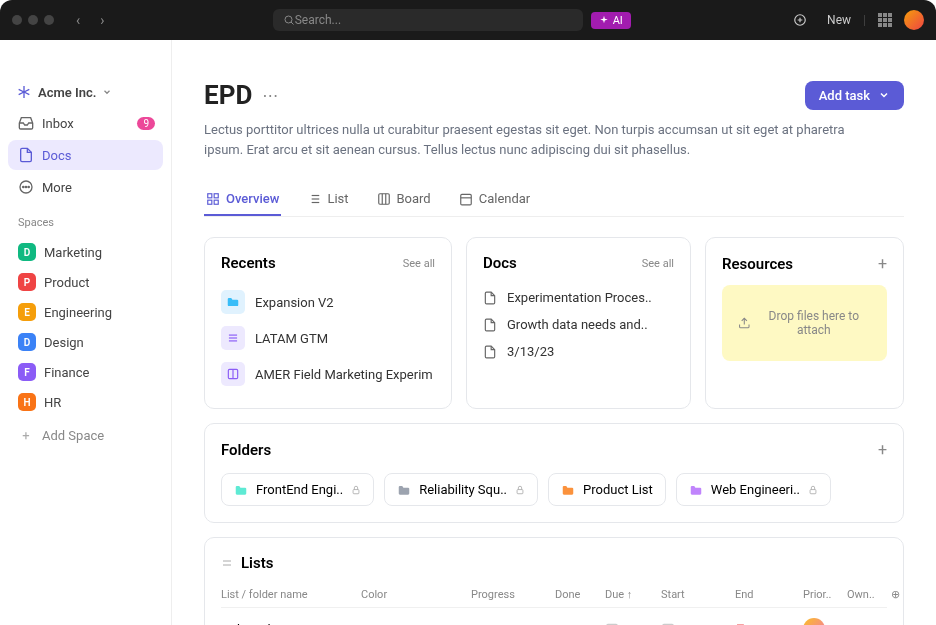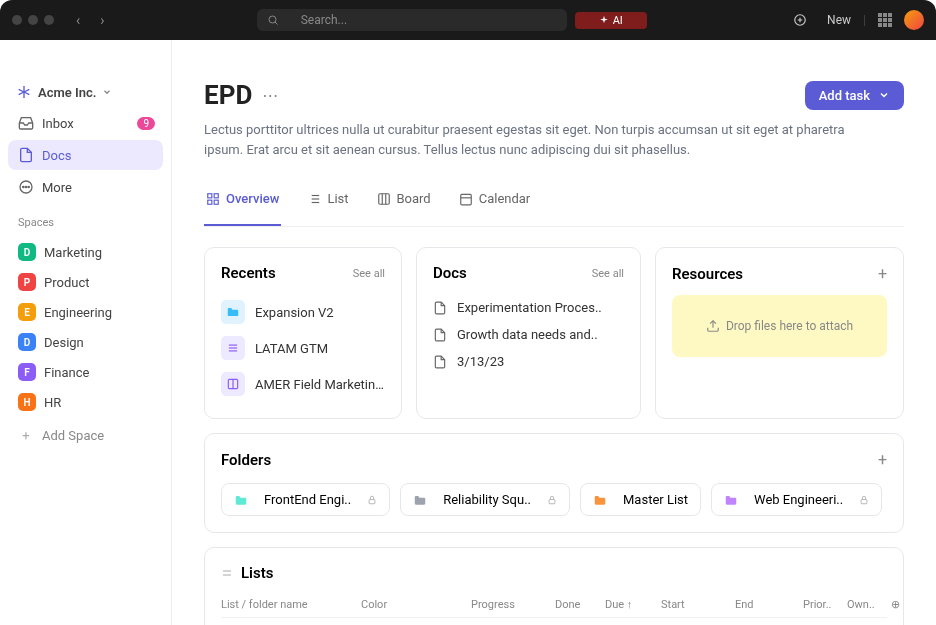--- a/index.html
+++ b/index.html
@@ -2,22 +2,22 @@
 <html><head>
 <meta charset="utf-8">
 <style>
 * { margin: 0; padding: 0; box-sizing: border-box; font-family: -apple-system, BlinkMacSystemFont, "Segoe UI", Roboto, sans-serif; }
 body { width: 936px; height: 625px; overflow: hidden; background: #fff; border-radius: 12px; }
 .topbar { height: 40px; background: #1a1a1a; display: flex; align-items: center; padding: 0 12px; color: #ccc; gap: 8px; }
 .traffic { display: flex; gap: 6px; margin-right: 8px; }
 .traffic span { width: 10px; height: 10px; border-radius: 50%; background: #444; }
 .nav-chev { color: #888; font-size: 14px; padding: 2px 6px; cursor: pointer; }
 .search-wrap { flex:1; display:flex; justify-content:center; align-items:center; gap:8px; }
-.search-box { width: 310px; background: #2a2a2a; border-radius: 6px; padding: 4px 10px; display: flex; align-items: center; gap: 22px; color: #888; font-size: 12px; }
-.ai-badge { background: #7f1d1d; color: #fff; padding: 2px 24px; border-radius: 4px; font-size: 11px; display:flex; align-items:center; gap:4px;}
+.search-box { width: 310px; background: #2a2a2a; border-radius: 6px; padding: 4px 10px; display: flex; align-items: center; gap: 0; color: #888; font-size: 12px; }
+.ai-badge { background: #a21caf; color: #fff; padding: 2px 8px; border-radius: 4px; font-size: 11px; display:flex; align-items:center; gap:4px;}
 .top-right { display:flex; align-items:center; gap:12px; color:#ccc; font-size:12px;}
 .top-new { display:flex; align-items:center; gap:20px; cursor:pointer;}
 .top-apps { width:14px; height:14px; display:grid; grid-template-columns:repeat(3,1fr); gap:1px; cursor:pointer;}
 .top-apps span{background:#888;}
 .avatar-top { width:20px; height:20px; border-radius:50%; background:linear-gradient(135deg,#f59e0b,#ef4444); cursor:pointer;}
 
 .app-body { display:flex; height:585px; }
 .sidebar { width:172px; border-right:1px solid #eee; padding: 10px 8px; display:flex; flex-direction:column; gap:2px; font-size:13px; color:#444;}
 .org { display:flex; align-items:center; gap:6px; padding:6px 8px; font-weight:600; cursor:pointer;margin-top:28px;}
 .org-logo { width:16px; height:16px; }
@@ -32,39 +32,39 @@
 .add-space{color:#888; display:flex; align-items:center; gap:8px; padding:8px 10px; cursor:pointer;}
 
 .main { flex:1; padding:20px 32px; overflow-y:auto;}
 .page-head{display:flex; align-items:center; justify-content:space-between;margin-top:20px;}
 .title-wrap{display:flex; align-items:center; gap:10px;}
 .page-title{font-size:26px; font-weight:700; color:#222;}
 .more-dots{color:#888; cursor:pointer;}
 .add-task-btn{background:#5b5bd6; color:#fff; padding:7px 14px; border-radius:8px; display:flex; align-items:center; gap:8px; font-size:13px; font-weight:500; cursor:pointer;}
 .desc{color:#6b7280; font-size:13px; margin-top:10px; line-height:1.5; max-width:680px;}
 .tabs{display:flex; gap:24px; margin-top:24px; border-bottom:1px solid #eee;}
-.tab{display:flex; align-items:center; gap:6px; padding:8px 2px 18px; font-size:13px; color:#666; cursor:pointer; border-bottom:2px solid transparent;}
+.tab{display:flex; align-items:center; gap:6px; padding:8px 2px 8px; font-size:13px; color:#666; cursor:pointer; border-bottom:2px solid transparent;}
 .tab.active{color:#5b5bd6; border-bottom-color:#5b5bd6; font-weight:500;}
 .tab-icon{width:14px;height:14px;}
 
 .cards-row{display:flex; gap:14px; margin-top:20px;}
 .card{border:1px solid #e5e7eb; border-radius:10px; padding:16px; background:#fff;}
 .card-head{display:flex; justify-content:space-between; align-items:center; margin-bottom:12px;}
 .card-title{font-weight:600; font-size:15px;}
 .see-all{color:#888; font-size:11px; cursor:pointer;}
 .doc-item{display:flex; align-items:center; gap:10px; padding:6px 0; font-size:13px; color:#333; cursor:pointer; white-space:nowrap; overflow:hidden; text-overflow:ellipsis;}
 .doc-icon-wrap{width:24px;height:24px; border-radius:5px; display:flex; align-items:center; justify-content:center; flex-shrink:0;}
 .drop-zone{background:#fef9c3; border-radius:8px; padding:24px 16px; text-align:center; color:#888; font-size:12px; display:flex; align-items:center; justify-content:center; gap:6px; cursor:pointer;}
 .card.resources{flex:1;}
 .plus-icon{color:#888; cursor:pointer; font-size:16px;}
 
 .folders{border:1px solid #e5e7eb; border-radius:10px; padding:16px; margin-top:14px;}
 .folders-head{display:flex; justify-content:space-between; align-items:center; margin-bottom:14px;}
 .folder-chips{display:flex; gap:10px;}
-.folder-chip{border:1px solid #e5e7eb; border-radius:8px; padding:8px 12px; display:flex; align-items:center; gap:16px; font-size:13px; cursor:pointer;}
+.folder-chip{border:1px solid #e5e7eb; border-radius:8px; padding:8px 12px; display:flex; align-items:center; gap:8px; font-size:13px; cursor:pointer;}
 
 .lists{border:1px solid #e5e7eb; border-radius:10px; padding:16px 16px 4px; margin-top:14px;}
 .lists-head{display:flex; align-items:center; gap:8px; margin-bottom:10px;}
 .col-headers{display:grid; grid-template-columns:140px 110px 84px 50px 56px 74px 68px 44px 44px 28px; font-size:11px; color:#888; padding:6px 0; align-items:center;}
 .list-row{display:grid; grid-template-columns:140px 110px 84px 50px 56px 74px 68px 44px 44px 28px; align-items:center; padding:10px 0; border-top:1px solid #f0f0f0; font-size:13px;}
 .col-name{white-space:nowrap; overflow:hidden; text-overflow:ellipsis; padding-right:8px;}
 .color-tag{padding:4px 10px; border-radius:6px; font-size:12px; text-align:center;}
 .prog-wrap{display:flex; align-items:center; gap:18px;font-style:italic;}
 .prog-bar{width:36px; height:5px; background:#eee; border-radius:3px; position:relative;}
 .prog-fill{height:100%; background:#5b5bd6; border-radius:3px;}
@@ -255,21 +255,21 @@
       <div class="tab">
         <svg class="tab-icon" viewBox="0 0 24 24" fill="none" stroke="currentColor" stroke-width="2">
             <rect x="3" y="4" width="18" height="18" rx="2"></rect>
             <line x1="3" y1="10" x2="21" y2="10"></line>
           </svg>
         <span>Calendar</span>
       </div>
     </div>
 
     <div class="cards-row">
-      <div class="card" style="width:198px;">
+      <div class="card" style="width:248px;">
         <div class="card-head">
           <span class="card-title">Recents</span>
           <span class="see-all">See all</span>
         </div>
         <div class="doc-item">
             <span class="doc-icon-wrap" style="background:#e0f2fe">
               <svg width="14" height="14" viewBox="0 0 24 24" fill="#38bdf8">
                 <path d="M3 7a2 2 0 012-2h4l2 3h8a2 2 0 012 2v7a2 2 0 01-2 2H5a2 2 0 01-2-2z"></path>
               </svg>
             </span>
@@ -363,21 +363,21 @@
             <span>Reliability Squ..</span>
             <svg width="10" height="10" viewBox="0 0 24 24" fill="none" stroke="#aaa" stroke-width="2">
               <rect x="5" y="11" width="14" height="10" rx="2"></rect>
               <path d="M8 11V7a4 4 0 018 0v4"></path>
             </svg>
           </div>
           <div class="folder-chip">
             <svg width="14" height="12" viewBox="0 0 24 20" fill="#fb923c">
               <path d="M3 5a2 2 0 012-2h4l2 3h8a2 2 0 012 2v8a2 2 0 01-2 2H5a2 2 0 01-2-2z"></path>
             </svg>
-            <span>Master List</span>
+            <span>Product List</span>
           </div>
           <div class="folder-chip">
             <svg width="14" height="12" viewBox="0 0 24 20" fill="#c084fc">
               <path d="M3 5a2 2 0 012-2h4l2 3h8a2 2 0 012 2v8a2 2 0 01-2 2H5a2 2 0 01-2-2z"></path>
             </svg>
             <span>Web Engineeri..</span>
             <svg width="10" height="10" viewBox="0 0 24 24" fill="none" stroke="#aaa" stroke-width="2">
               <rect x="5" y="11" width="14" height="10" rx="2"></rect>
               <path d="M8 11V7a4 4 0 018 0v4"></path>
             </svg>

